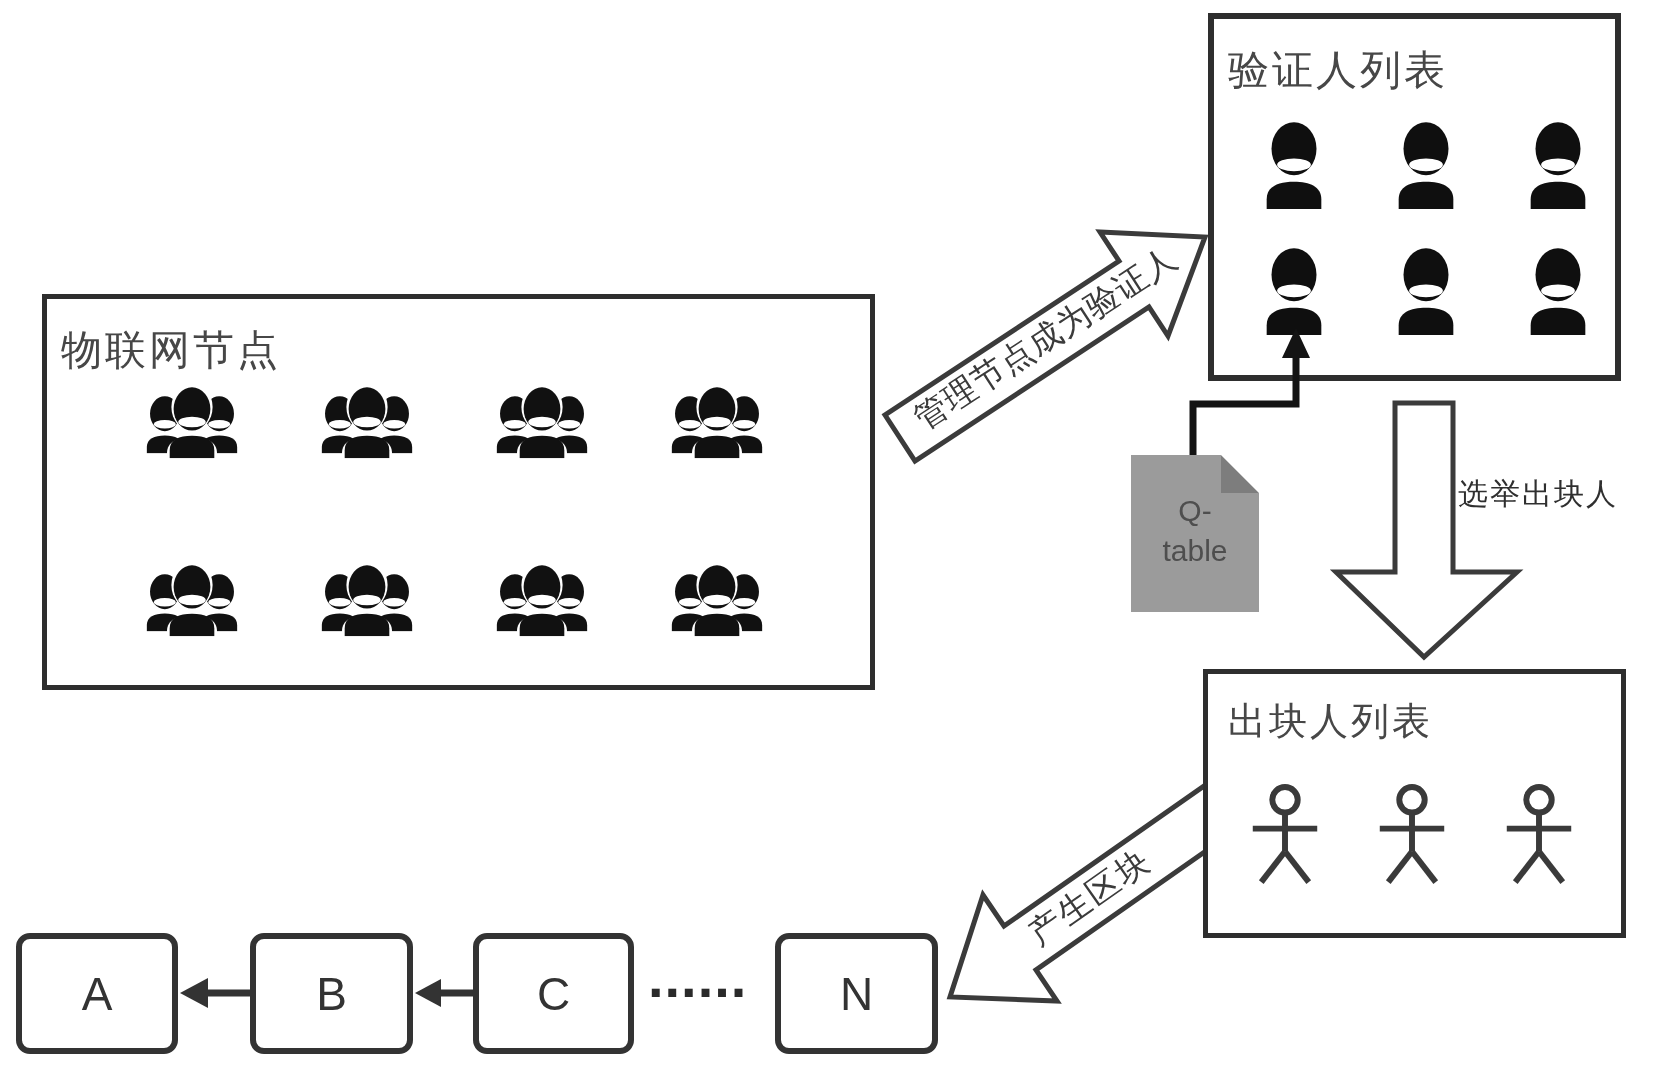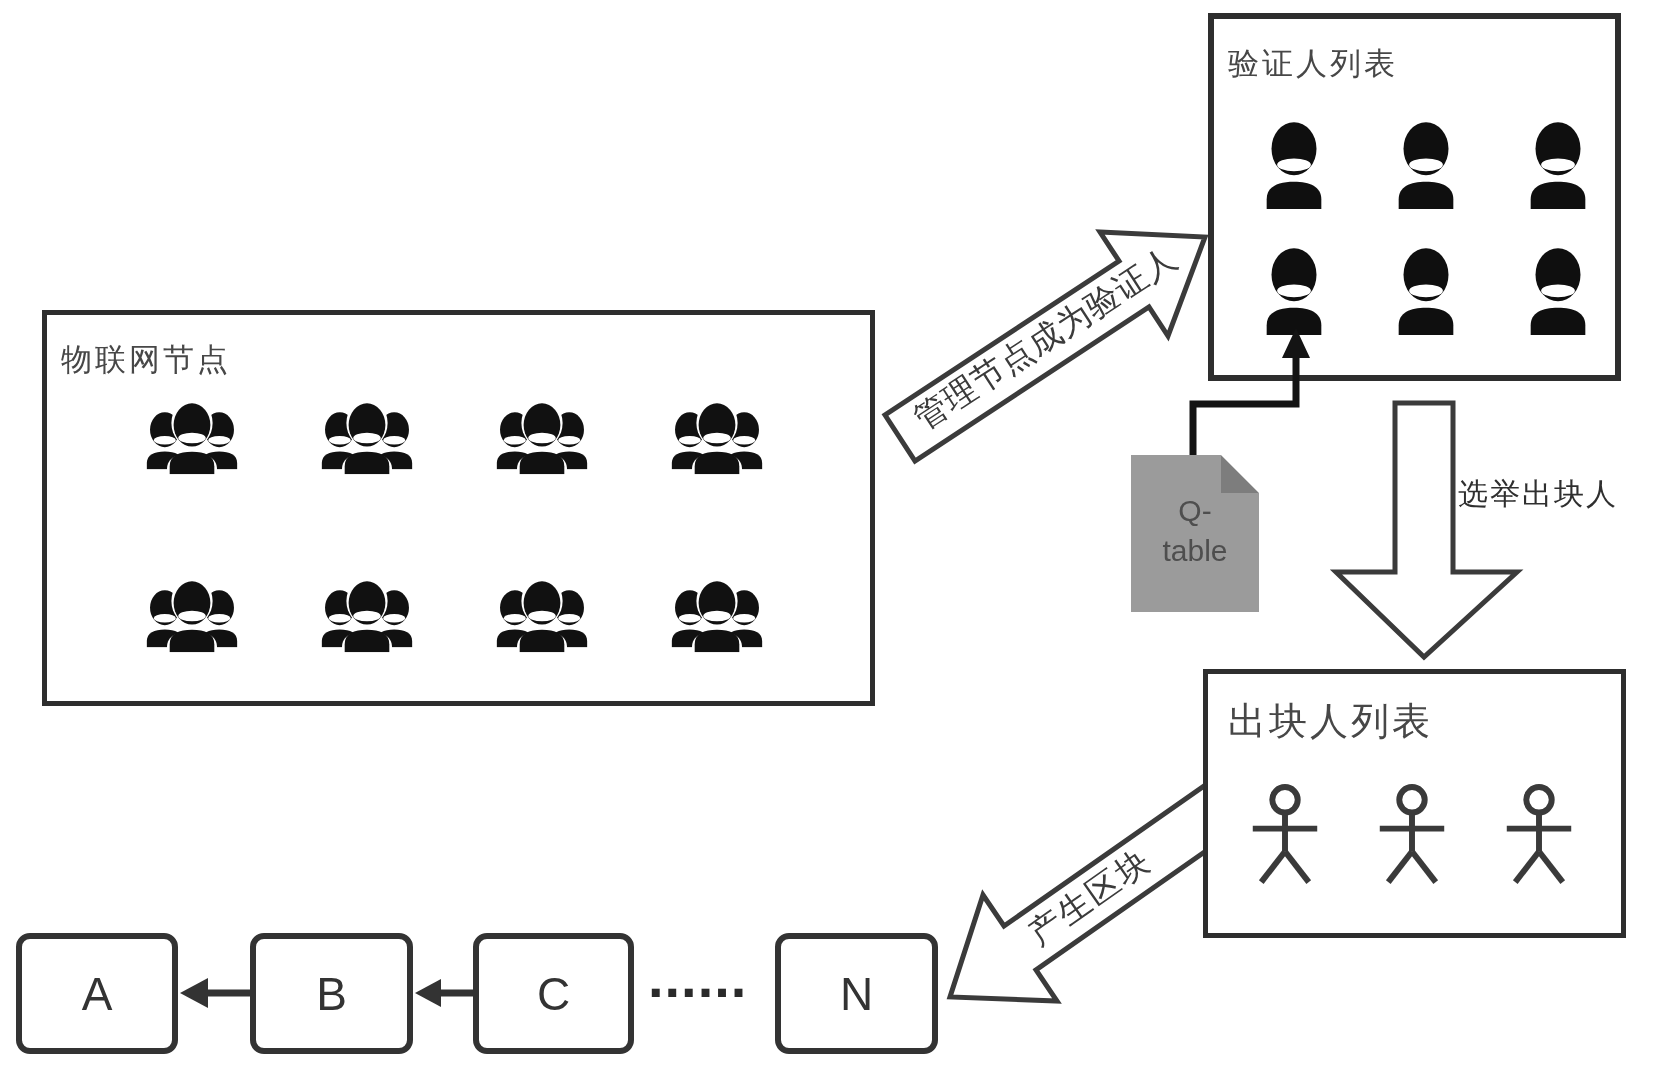--- a/index.html
+++ b/index.html
@@ -5,24 +5,24 @@
   html,body{margin:0;padding:0;background:#ffffff;}
   .canvas{
     position:relative;width:1673px;height:1071px;background:#ffffff;
     font-family:"Liberation Sans", sans-serif;overflow:hidden;color:#3d3d3d;
   }
   svg.layer{position:absolute;left:0;top:0;z-index:1;}
   svg.layer.top{z-index:6;}
 
   
   .dbox{position:absolute;background:#ffffff;border:5px solid #2e2e2e;box-sizing:border-box;z-index:2;}
-  .iot-box{left:42px;top:310px;width:833px;height:396px;}
+  .iot-box{left:42px;top:294px;width:833px;height:396px;}
   .validator-box{left:1208px;top:13px;width:413px;height:368px;border-width:6px;}
   .producer-box{left:1203px;top:669px;width:423px;height:269px;}
-  .box-title{position:absolute;font-size:31px;color:#474747;letter-spacing:3px;white-space:nowrap;}
+  .box-title{position:absolute;font-size:41px;color:#474747;letter-spacing:3px;white-space:nowrap;}
   .iot-box .box-title{left:14px;top:24px;}
   .validator-box .box-title{left:14px;top:24px;}
   .producer-box .box-title{left:20px;top:22px;font-size:38px;}
 
   
   .iot-grid{position:absolute;left:85px;top:76px;display:grid;grid-template-columns:repeat(4,120px);column-gap:55px;row-gap:82px;}
   .iot-grid .icon{width:120px;height:96px;color:#111;}
   .validator-grid{position:absolute;left:39px;top:100px;display:grid;grid-template-columns:repeat(3,82px);column-gap:50px;row-gap:36px;}
   .validator-grid .icon{width:82px;height:90px;color:#0f0f0f;}
   .producer-grid{position:absolute;left:33px;top:108px;display:grid;grid-template-columns:repeat(3,90px);column-gap:37px;}

